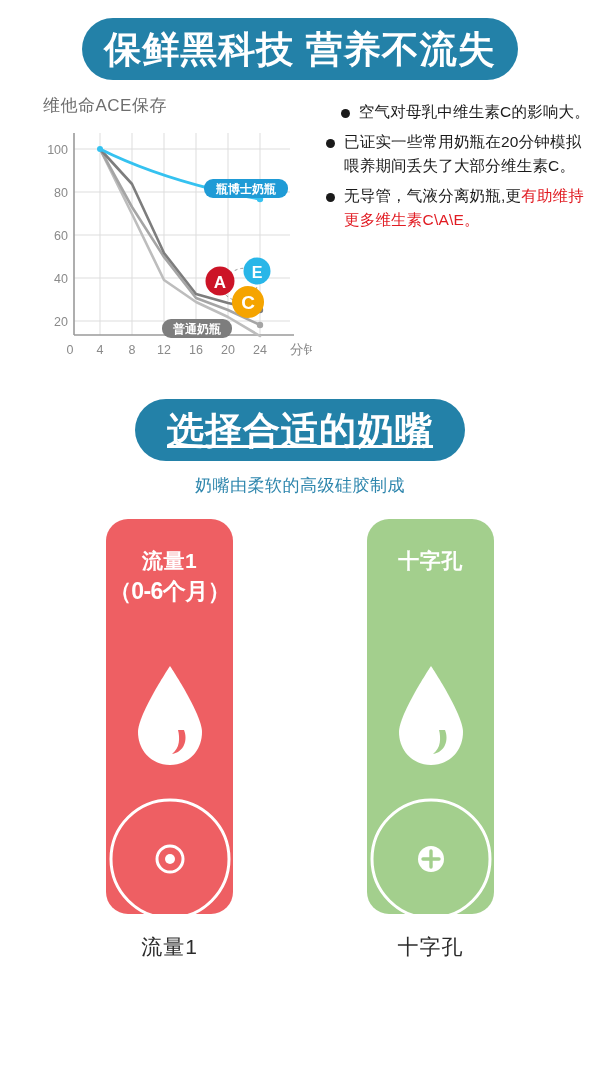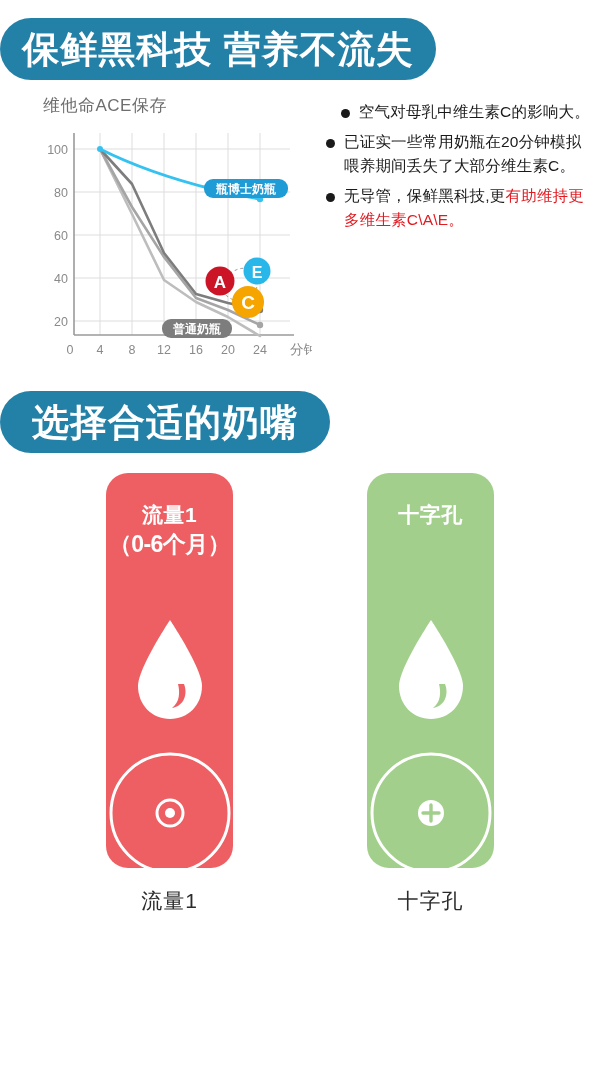--- a/index.html
+++ b/index.html
@@ -6,35 +6,35 @@
   body {
     width: 600px;
     height: 1072px;
     background: #ffffff;
     font-family: "Liberation Sans", "DejaVu Sans", sans-serif;
     position: relative;
     overflow: hidden;
   }
 
   
-  .banner-wrap { display: flex; }
+  .banner-wrap { display: flex; justify-content: center; }
   .banner {
     background: #2381a8;
     border-radius: 36px;
     color: #ffffff;
     font-size: 37px;
     font-weight: bold;
     letter-spacing: 1px;
     line-height: 1;
     display: flex;
     align-items: center;
     justify-content: center;
   }
   #banner-one { margin-top: 18px; width: 436px; height: 62px; }
-  #banner-two { margin-top: 0px; width: 330px; height: 62px; }
+  #banner-two { margin-top: 8px; width: 330px; height: 62px; text-decoration: underline; }
 
   
   .info-section {
     display: flex;
     margin-top: 14px;
     padding-left: 22px;
     padding-right: 10px;
   }
 
   .chart-block { width: 292px; }
@@ -231,30 +231,31 @@
     <div class="bullet">
       <div class="bullet-dot"></div>
       <div class="bullet-text">空气对母乳中维生素C的影响大。</div>
     </div>
     <div class="bullet">
       <div class="bullet-dot"></div>
       <div class="bullet-text">已证实一些常用奶瓶在20分钟模拟喂养期间丢失了大部分维生素C。</div>
     </div>
     <div class="bullet">
       <div class="bullet-dot"></div>
-      <div class="bullet-text"><span>无导管，保鲜黑科技,更</span><span class="hl">有助维持更多维生素C\A\E</span><span class="hl">。</span></div>
+      <div class="bullet-text"><span>无导管，气液分离奶瓶,更</span><span class="hl">有助维持更多维生素C\A\E</span><span class="hl">。</span></div>
     </div>
   </div>
 </div>
 
 <div class="banner-wrap" style="margin-top:28px;">
   <div class="banner" id="banner-two">选择合适的奶嘴</div>
 </div>
 
 <div class="subtitle">
+  <div>奶嘴由柔软的高级硅胶制成</div>
 </div>
 
 <div class="cards">
 
   <div class="card" id="card-left">
     <div class="card-title">流量1</div>
     <div class="card-sub">（0-6个月）</div>
 
     <svg class="drop" width="76" height="104" viewBox="0 0 76 104">
       <path d="M38 2 C38 2 70 50 70 68 C70 87 56 101 38 101 C20 101 6 87 6 68 C6 50 38 2 38 2 Z" fill="#ffffff"></path>

